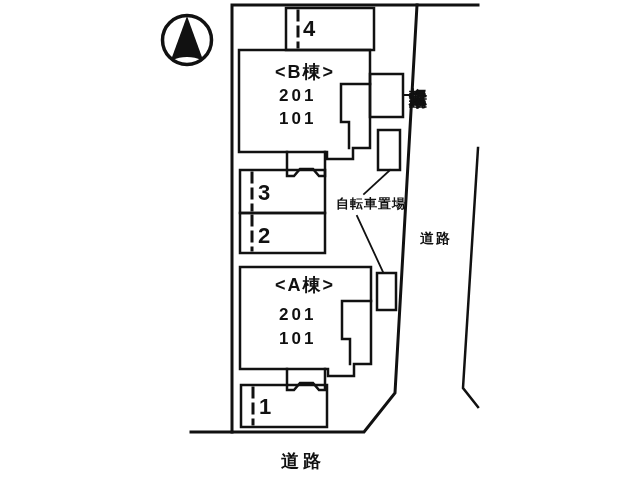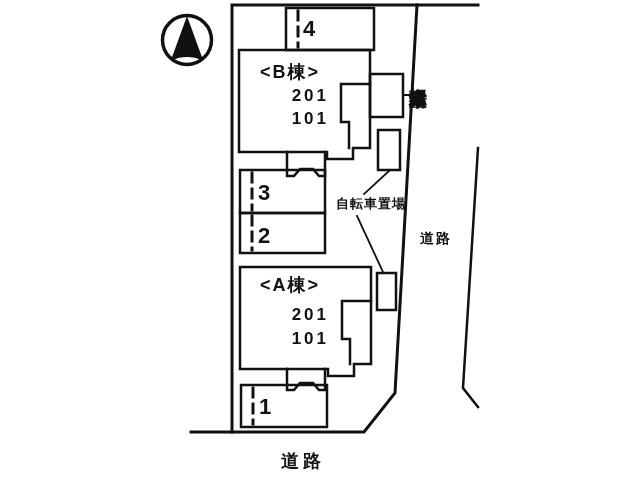--- a/index.html
+++ b/index.html
@@ -6,22 +6,22 @@
   #stage{
     position:relative;width:640px;height:480px;background:#ffffff;
     font-family:"Liberation Sans",sans-serif;overflow:hidden;
   }
   #plan-svg{position:absolute;left:0;top:0;}
   .ln{stroke:#111111;fill:none;stroke-linejoin:miter;stroke-linecap:square;}
   .lbl{
     position:absolute;color:#111111;font-weight:700;white-space:nowrap;
     font-family:"Liberation Sans",sans-serif;line-height:1.1;
   }
-  .bname{font-size:18px;letter-spacing:2px;width:90px;text-align:left;}
-  .unit{font-size:17px;letter-spacing:3px;width:50px;text-align:right;}
+  .bname{font-size:18px;letter-spacing:2px;width:90px;text-align:center;}
+  .unit{font-size:17px;letter-spacing:3px;width:50px;text-align:left;}
   .pnum{font-size:22px;}
   .vert{
     writing-mode:vertical-rl;text-orientation:upright;
     font-size:18px;line-height:1;letter-spacing:1px;height:104px;
   }
   .small{font-size:13px;letter-spacing:1px;}
   .road{font-size:14px;letter-spacing:2px;}
   .roadbig{font-size:18px;letter-spacing:4px;}
 </style>
 </head>

